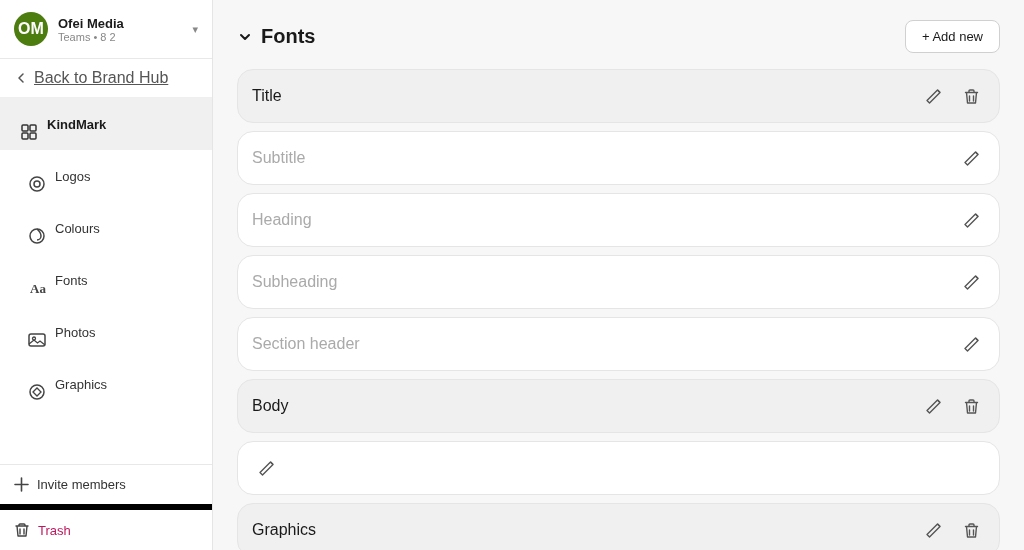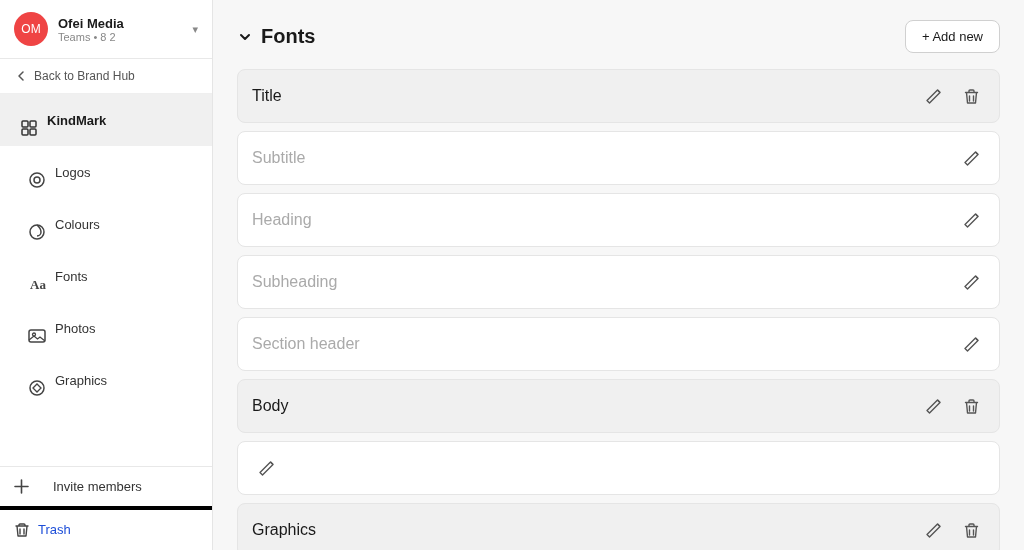--- a/index.html
+++ b/index.html
@@ -21,46 +21,47 @@
       align-items: center;
       padding: 12px 14px;
       border-bottom: 1px solid #e8e8e8;
       cursor: pointer;
       gap: 10px;
     }
 
     .avatar {
       width: 34px;
       height: 34px;
-      background: #ef4444;
+      background: #4d7c0f;
       border-radius: 50%;
       display: flex;
       align-items: center;
       justify-content: center;
       color: #fff;
-      font-size: 12px;
-      font-weight: 400;
+      font-size: 16px;
+      font-weight: 700;
       flex-shrink: 0;
     }
 
     .workspace-info { flex: 1; }
     .workspace-name { font-size: 13px; font-weight: 600; color: #1a1a1a; }
     .workspace-sub { font-size: 11px; color: #888; display: flex; align-items: center; gap: 4px; }
 
     .chevron-down { color: #888; font-size: 11px; }
 
     .back-link {
       display: flex;
       align-items: center;
       gap: 6px;
       padding: 10px 14px;
-      font-size: 12px;
+      font-size: 16px;
       color: #555;
       cursor: pointer;
       border-bottom: 1px solid #efefef;
+      text-decoration: underline;
     }
 
     .brand-hub-item {
       display: flex;
       align-items: center;
       gap: 9px;
       padding: 9px 20px;
       font-size: 13px;
       font-weight: 600;
       color: #1a1a1a;
@@ -90,35 +91,35 @@
       margin-top: 16px;
     }
 
     .sidebar-bottom {
       border-top: 1px solid #e8e8e8;
     }
 
     .invite-btn {
       display: flex;
       align-items: center;
-      gap: 24px;
+      gap: 8px;
       padding: 12px 14px;
       font-size: 13px;
       color: #333;
       cursor: pointer;
-      border-bottom: 4px solid #000000;
+      border-bottom: 6px solid #000000;
     }
 
     .trash-btn {
       display: flex;
-      align-items: flex-start;
+      align-items: center;
       gap: 8px;
       padding: 12px 14px;
       font-size: 13px;
-      color: #1d4ed8;
+      color: #be185d;
       cursor: pointer;
     }
 
     
     .main-content {
       flex: 1;
       background: #f7f7f7;
       padding: 20px 24px;
       overflow-y: auto;
     }
@@ -151,21 +152,21 @@
       font-weight: 500;
       color: #1a1a1a;
       cursor: pointer;
     }
 
     .font-row {
       display: flex;
       align-items: center;
       background: #fff;
       border: 1px solid #e5e5e5;
-      border-radius: 8px;
+      border-radius: 16px;
       margin-bottom: 8px;
       padding: 0 14px;
       height: 54px;
     }
 
     .font-row.active {
       background: #f0f0f0;
     }
 
     .font-label {

